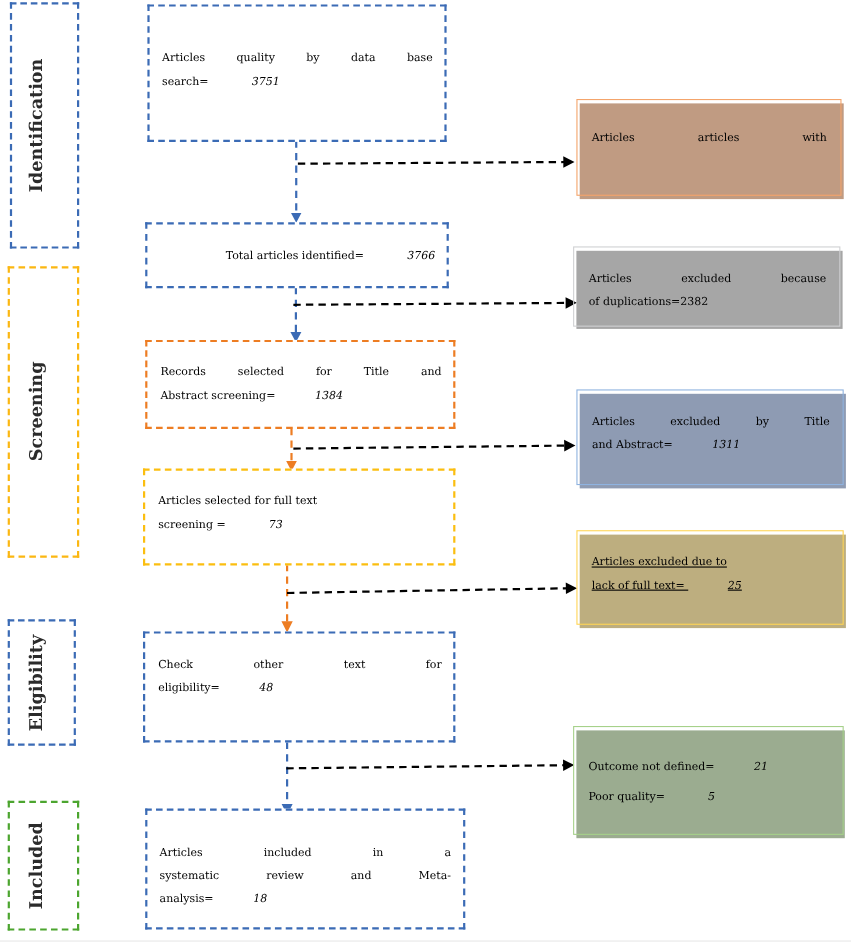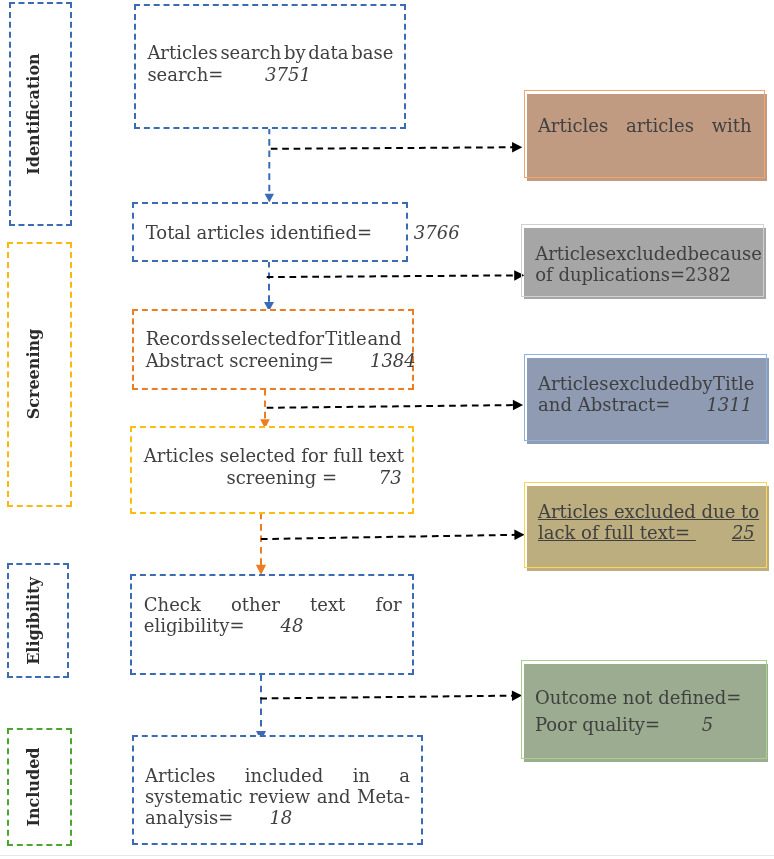--- a/index.html
+++ b/index.html
@@ -20,23 +20,23 @@
 
   
   .flowbox { position:absolute; background:#ffffff; }
 
   
   .sidebox { position:absolute; }
   .sidebox .bd { position:absolute; }
   .sidebox .fill { position:absolute; }
 
   
-  .txt { position:absolute; color:#404040;
+  .txt { position:absolute; color:#000000;
          font-family:"DejaVu Serif", serif;
-         font-size:18px; }
+         font-size:10px; }
   .txt .ln { display:block; height:21.4px; line-height:21.4px; white-space:nowrap; }
   .txt .ln.j { display:flex; justify-content:space-between; white-space:normal; }
   .txt .ln.j > span { white-space:pre; }
   .txt i { font-style:italic;margin-left:36px; }
 
   
   svg.conn { position:absolute; left:0; top:0; overflow:visible; }
   .footrule { position:absolute; left:0; right:0; height:1px; background:#e8e8e8; }
 </style>
 </head>
@@ -97,47 +97,47 @@
       <g>
         <line x1="260.3" y1="698.5" x2="513.4005522715227" y2="695.6480266264286" stroke="#000000" stroke-width="2" stroke-dasharray="6.7 4.7"></line>
         <polygon points="511.95980148945756,700.9145945016182 511.84149349204375,690.4152610362144 522.1,695.55" fill="#000000"></polygon>
       </g>
     </svg>
   <div id="flowboxes">
       <div class="flowbox" style="left: 134.2px; top: 3.7px; width: 271.6px; height: 125px; border: 2px dashed rgb(59, 107, 181);">
         <div class="txt" style="left: 11.2px; right: 10.4px; top: 36.8px;">
           <div class="ln j">
             <span>Articles</span>
-            <span>search</span>
+            <span>quality</span>
             <span>by</span>
             <span>data</span>
             <span>base</span>
           </div>
           <div class="ln">search=&nbsp;<i>3751</i></div>
         </div>
       </div>
       <div class="flowbox" style="left: 132px; top: 201.8px; width: 276px; height: 60.2px; border: 2px dashed rgb(59, 107, 181);">
-        <div class="txt" style="left: 11.7px; right: 10.4px; top: 17.8px;">
+        <div class="txt" style="left: 11.7px; right: 10.4px; top: 17.8px; text-align: right;">
           <div class="ln">Total&nbsp;articles&nbsp;identified=&nbsp;<i>3766</i></div>
         </div>
       </div>
       <div class="flowbox" style="left: 132px; top: 309.3px; width: 281.9px; height: 80.7px; border: 2px dashed rgb(237, 125, 35);">
         <div class="txt" style="left: 11.8px; right: 10.4px; top: 17.2px;">
           <div class="ln j">
             <span>Records</span>
             <span>selected</span>
             <span>for</span>
             <span>Title</span>
             <span>and</span>
           </div>
           <div class="ln">Abstract&nbsp;screening=<i>1384</i></div>
         </div>
       </div>
       <div class="flowbox" style="left: 130.2px; top: 426px; width: 283.8px; height: 87.7px; border: 2px dashed rgb(251, 190, 16);">
-        <div class="txt" style="left: 11.6px; right: 10.4px; top: 17.4px; text-align: right;">
+        <div class="txt" style="left: 11.6px; right: 10.4px; top: 17.4px;">
           <div class="ln">Articles&nbsp;selected&nbsp;for&nbsp;full&nbsp;text</div>
           <div class="ln">screening&nbsp;=&nbsp;<i>73</i></div>
         </div>
       </div>
       <div class="flowbox" style="left: 130.3px; top: 574px; width: 283.7px; height: 101.3px; border: 2px dashed rgb(59, 107, 181);">
         <div class="txt" style="left: 11.5px; right: 10.4px; top: 17.8px;">
           <div class="ln j">
             <span>Check</span>
             <span>other</span>
             <span>text</span>

